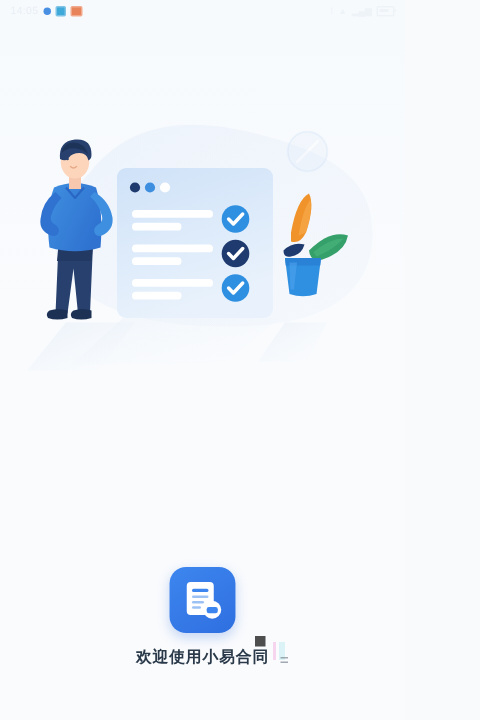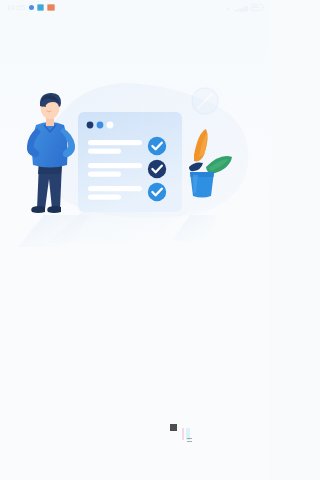--- a/index.html
+++ b/index.html
@@ -297,20 +297,34 @@
 
         <path d="M189 92 q 6 -6 14 -4 q -2 7 -9 8 q -5 1 -5 -4 Z" fill="#1e3a6e"></path>
 
         <path d="M190 97 L 214 97 L 211 121 q -9 3 -18 0 Z" fill="#2f8fe0"></path>
         <path d="M190 97 L 214 97 L 213.5 102 L 190.5 102 Z" fill="#2a82d6"></path>
         <path d="M193 100 L 198 100 L 196 118 L 193.6 118 Z" fill="#51a6ee" opacity="0.55"></path>
       </g>
     </svg>
   </div>
 
+  <div id="brand">
+    <div id="app-icon">
+      <svg width="30" height="30" viewBox="0 0 30 30" xmlns="http://www.w3.org/2000/svg">
+        <rect x="4.5" y="3" width="18" height="22" rx="2.6" fill="#ffffff"></rect>
+        <rect x="8" y="7.5" width="11" height="2.2" rx="1.1" fill="#3d86ef"></rect>
+        <rect x="8" y="12" width="11" height="1.7" rx="0.85" fill="#9cc2f5"></rect>
+        <rect x="8" y="15.6" width="8" height="1.7" rx="0.85" fill="#9cc2f5"></rect>
+        <rect x="8" y="19.2" width="6" height="1.7" rx="0.85" fill="#9cc2f5"></rect>
+        <circle cx="21.5" cy="21.5" r="6" fill="#ffffff"></circle>
+        <rect x="17.8" y="19.6" width="7.4" height="4.2" rx="1.5" fill="#3d86ef"></rect>
+      </svg>
+    </div>
+    <div id="app-title">欢迎使用小易合同</div>
+  </div>
 
   <span class="artifact" id="artifact-e"></span>
   <span class="artifact" id="artifact-a"></span>
   <span class="artifact" id="artifact-b"></span>
   <span class="artifact" id="artifact-c"></span>
   <span class="artifact" id="artifact-d"></span>
 
 </div>
 
 </body></html>

